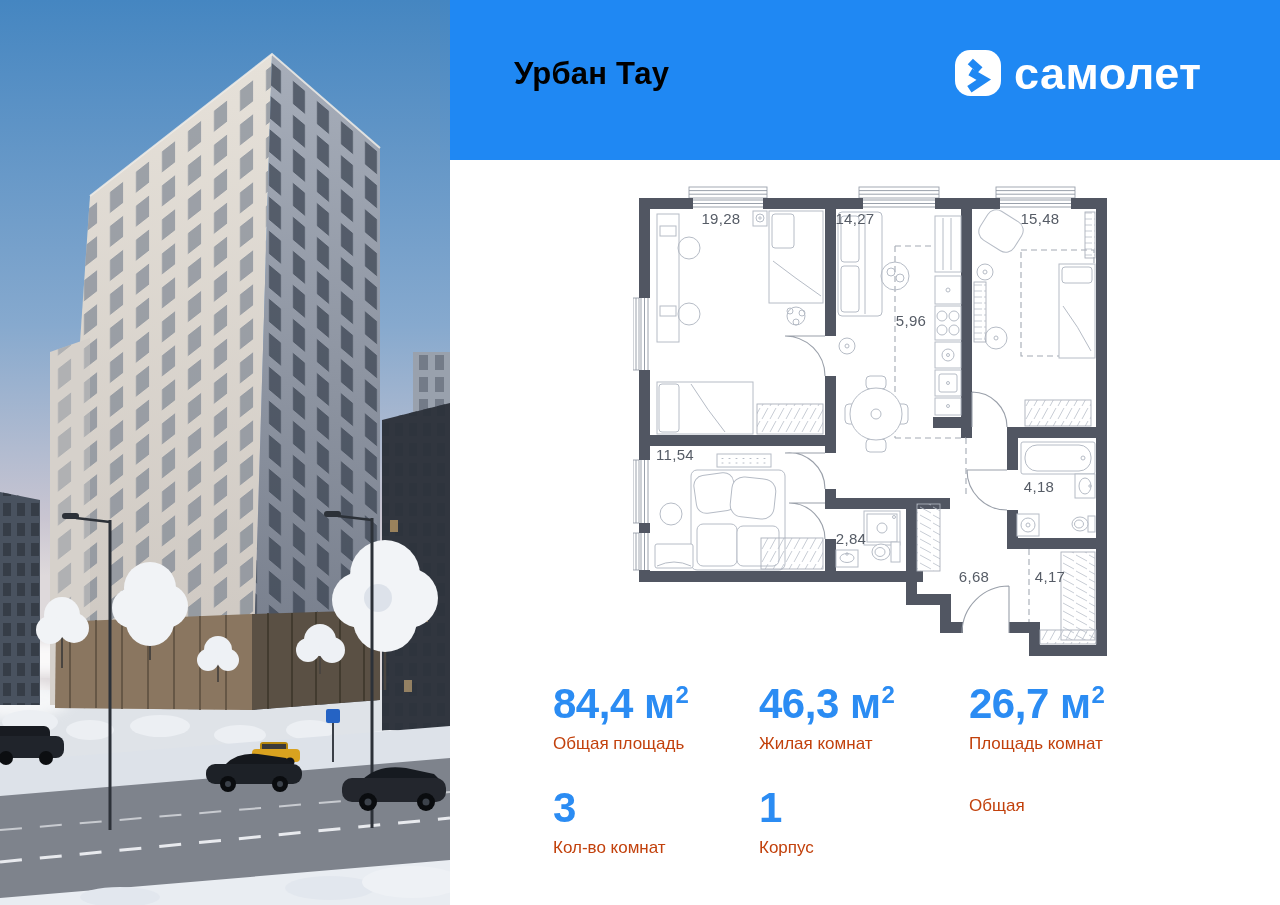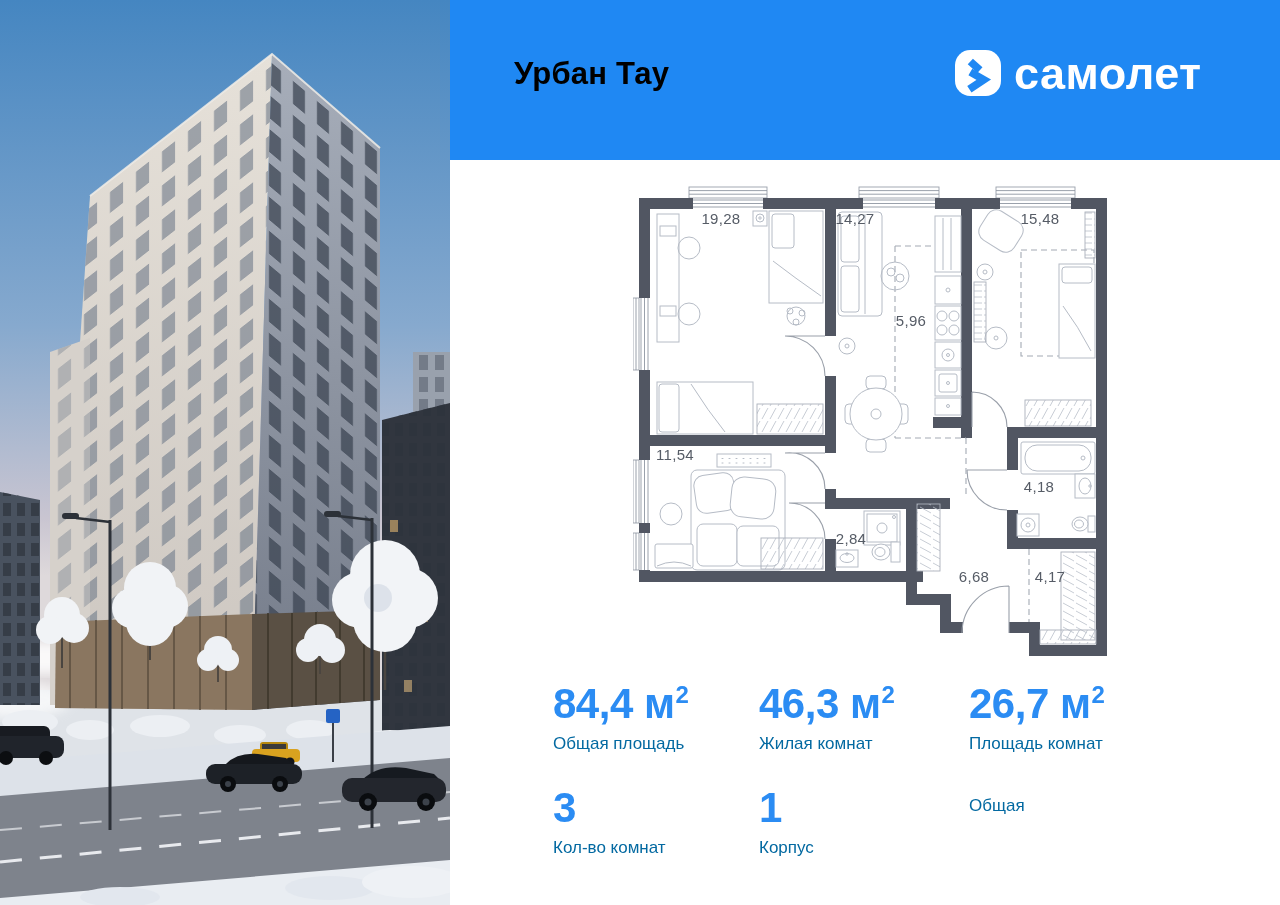--- a/index.html
+++ b/index.html
@@ -29,21 +29,21 @@
   #plan .dash{stroke:#a4aab4;stroke-width:1.1;fill:none;stroke-dasharray:6 4;}
   #plan .hA{fill:url(#hatchA);stroke:#aab0ba;stroke-width:.9;}
   #plan .hB{fill:url(#hatchB);stroke:#aab0ba;stroke-width:.9;}
   #plan .hC{fill:url(#hatchC);stroke:#aab0ba;stroke-width:.9;}
   #plan text{font-family:"Liberation Sans","DejaVu Sans",sans-serif;font-size:15px;fill:#565c66;letter-spacing:.3px;text-anchor:middle;}
 
   
   #stats{position:absolute;left:75px;top:683px;display:grid;grid-template-columns:206px 210px 1fr;row-gap:33px;margin-left:28px;}
   .stat-value{font-size:42px;line-height:1;font-weight:700;color:var(--accent,#2b8cf3);letter-spacing:-.5px;}
   .stat-value sup{font-size:24px;vertical-align:super;margin-left:1px;line-height:0;}
-  .stat-label{margin-top:9px;font-size:17px;color:#0369a1;}
+  .stat-label{margin-top:9px;font-size:17px;color:#c2410c;}
 </style>
 </head>
 <body>
 
 <div id="card">
 
   <svg id="photo" viewBox="0 0 450 905" xmlns="http://www.w3.org/2000/svg">
     <defs>
       <linearGradient id="sky" x1="0" y1="0" x2="0" y2="1">
         <stop offset="0" stop-color="#4586c1"></stop>

